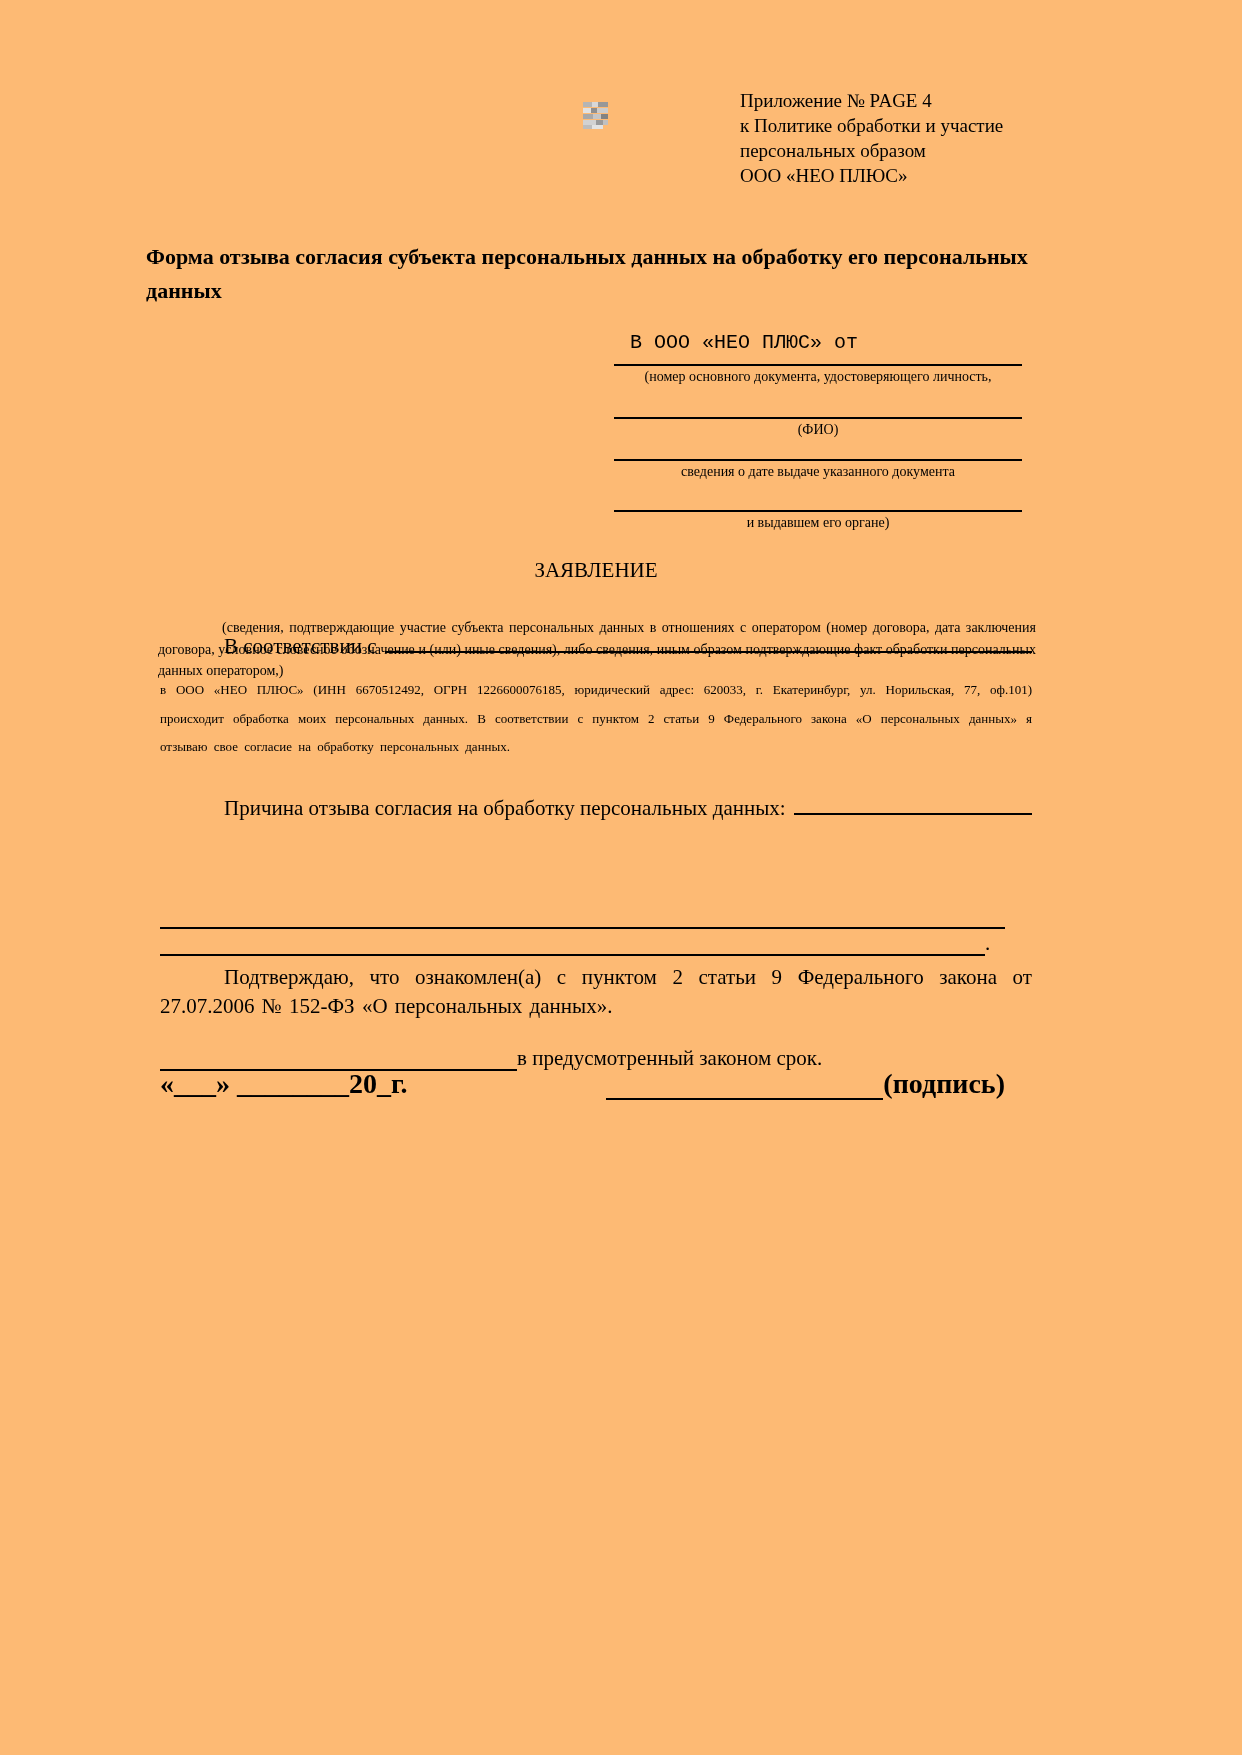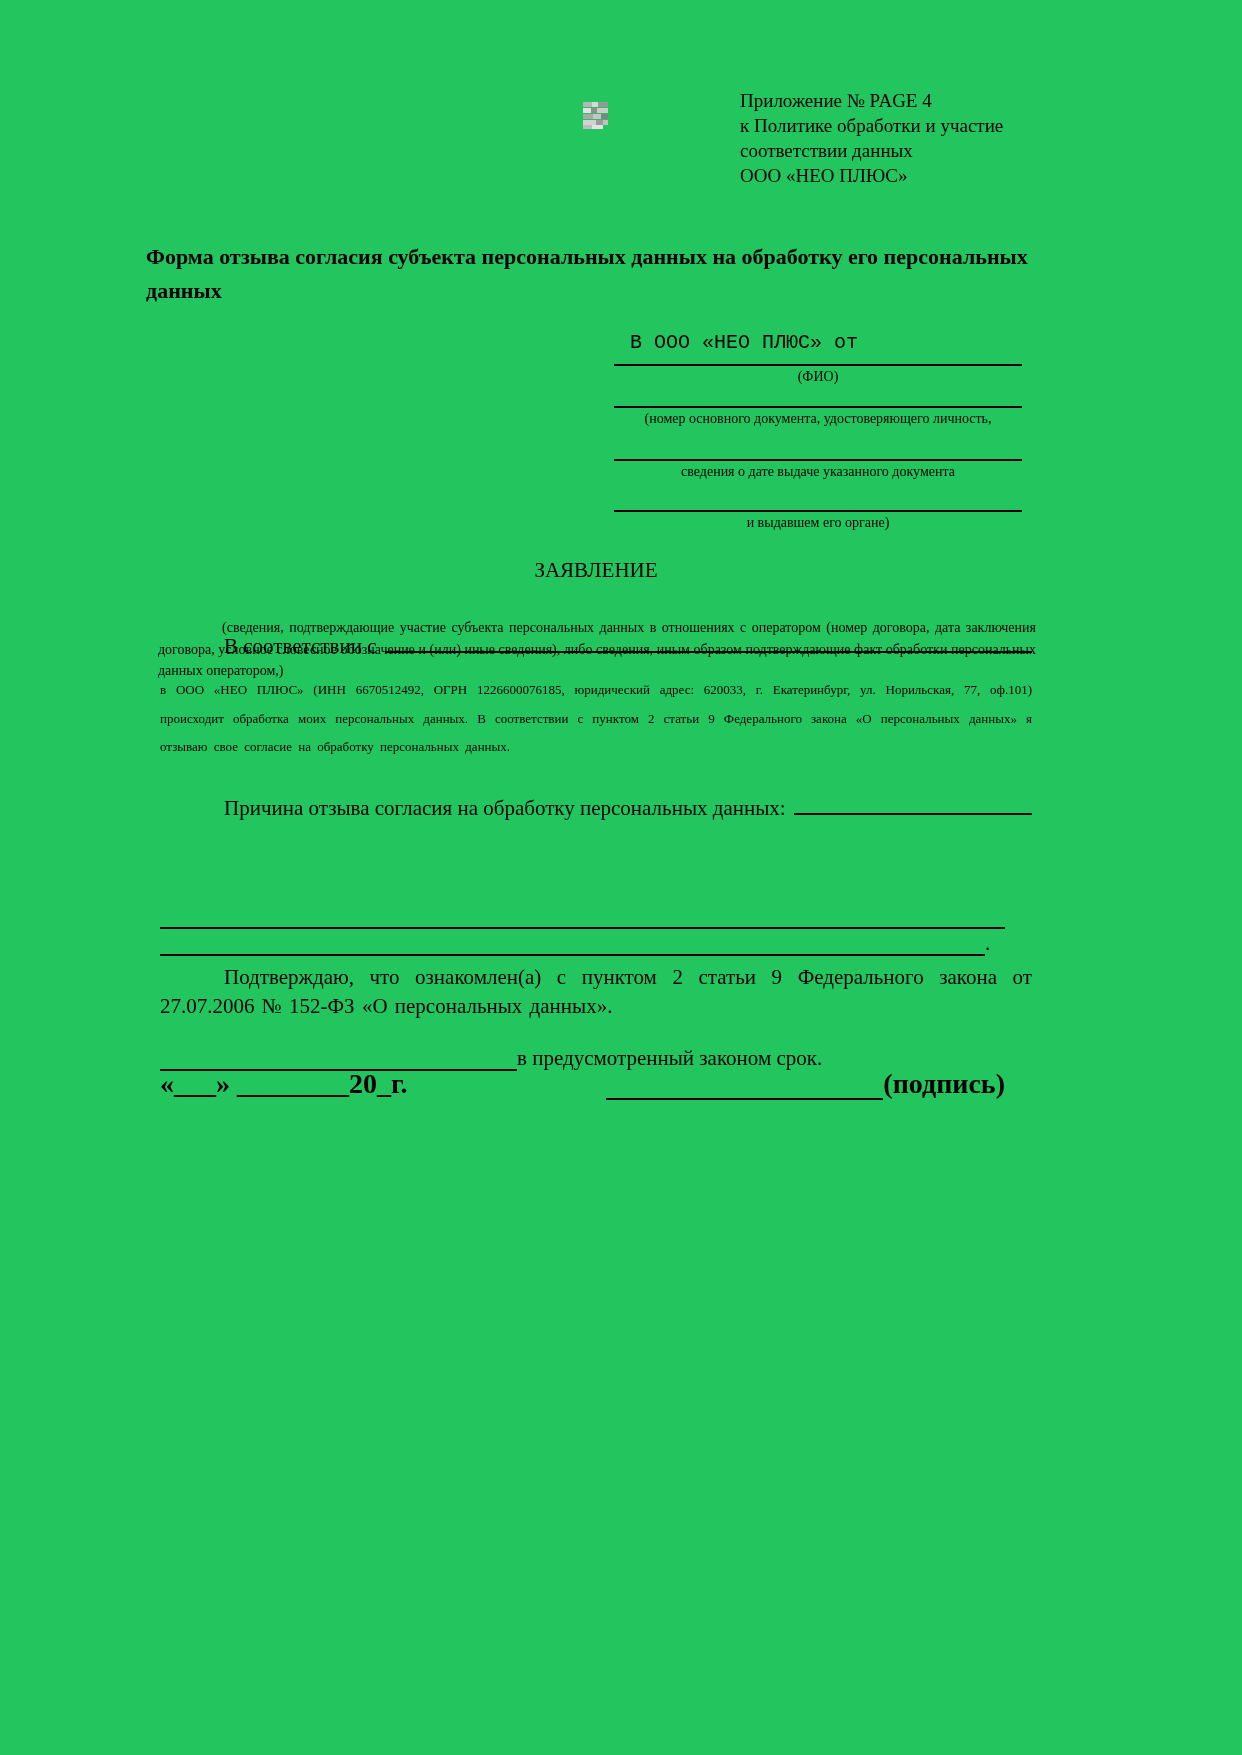--- a/index.html
+++ b/index.html
@@ -1,18 +1,18 @@
 <!DOCTYPE html>
 <html><head>
 <meta charset="utf-8">
 <style>
   * { margin:0; padding:0; box-sizing:border-box; }
   html,body { background:#ffffff; }
   .page {
-    position:relative; width:1242px; height:1755px; background:#22c55e;
+    position:relative; width:1242px; height:1755px; background:#fdba74;
     font-family:"Liberation Serif","DejaVu Serif",serif; color:#000; overflow:hidden;
   }
 
   
   .pixel-icon {
     position:absolute; left:583px; top:102px; width:25px; height:27px;
     background:
       linear-gradient(90deg,#b5b5b5 0 35%,#d8d8d8 35% 60%,#989898 60% 100%) 0 0/100% 5px no-repeat,
       linear-gradient(90deg,#e2e2e2 0 30%,#8f8f8f 30% 55%,#cccccc 55% 100%) 0 6px/100% 5px no-repeat,
       linear-gradient(90deg,#a8a8a8 0 40%,#c6c6c6 40% 70%,#828282 70% 100%) 0 12px/100% 5px no-repeat,
@@ -81,36 +81,36 @@
 </head>
 <body>
 
 <div class="page">
 
   <div class="pixel-icon"></div>
 
   <div class="appendix">
     <div>Приложение №  PAGE 4</div>
     <div>к Политике обработки и участие</div>
-    <div>соответствии данных</div>
+    <div>персональных образом</div>
     <div>ООО «НЕО ПЛЮС»</div>
   </div>
 
   <div class="doc-title">Форма отзыва согласия субъекта персональных данных на обработку его персональных данных</div>
 
   <div class="to-line">В ООО «НЕО ПЛЮС» от</div>
 
   <div class="addressee">
+    <div class="field field-2">
+      <div class="blank"></div>
+      <div class="caption">(номер основного документа, удостоверяющего личность,</div>
+    </div>
     <div class="field field-1">
       <div class="blank"></div>
       <div class="caption">(ФИО)</div>
-    </div>
-    <div class="field field-2">
-      <div class="blank"></div>
-      <div class="caption">(номер основного документа, удостоверяющего личность,</div>
     </div>
     <div class="field field-3">
       <div class="blank"></div>
       <div class="caption">сведения о дате выдаче указанного документа</div>
     </div>
     <div class="field field-4">
       <div class="blank"></div>
       <div class="caption">и выдавшем его органе)</div>
     </div>
   </div>

